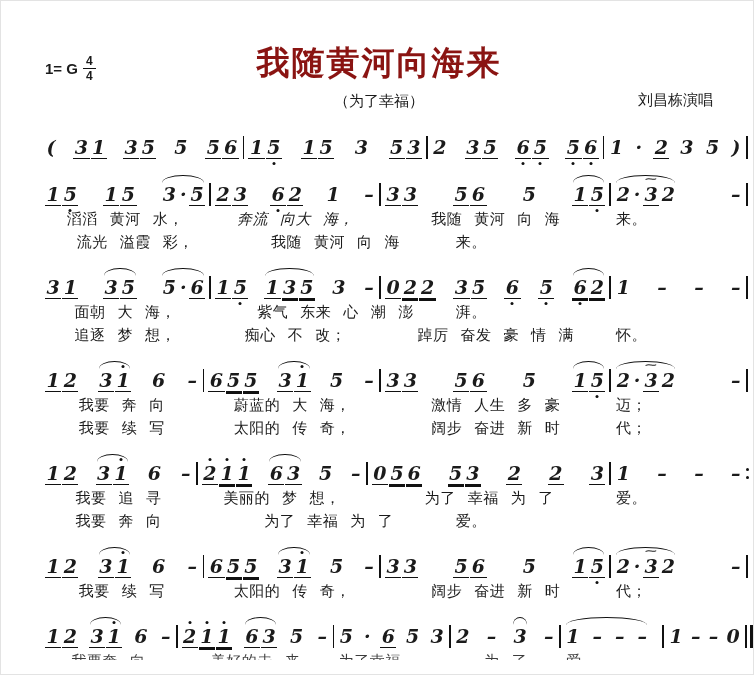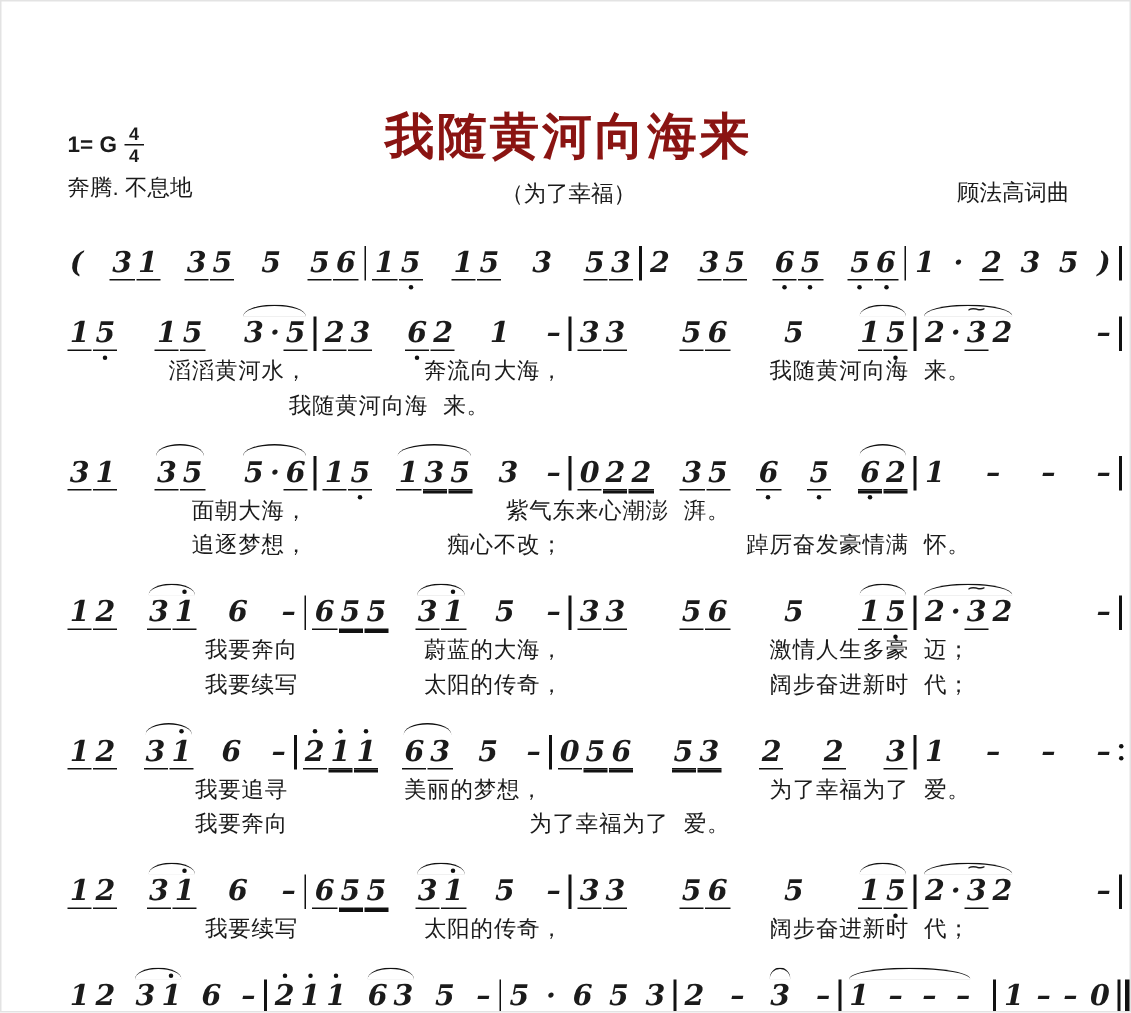--- a/index.html
+++ b/index.html
@@ -5,21 +5,21 @@
   html,body{margin:0;padding:0;}
   body{
     width:754px;height:675px;box-sizing:border-box;
     background:#fff;color:#1b1b1b;
     font-family:"Liberation Sans", sans-serif;
     border:1px solid #e3e3e3;
     padding:40px 40px 6px 44px;
     overflow:hidden;
   }
   
-  .hdr{display:grid;grid-template-columns:170px 1fr 170px;margin-bottom:14px;margin-top:28px;}
+  .hdr{display:grid;grid-template-columns:170px 1fr 170px;margin-bottom:14px;}
   .key-line{font-size:15px;font-weight:bold;display:flex;align-items:center;gap:5px;padding-top:14px;}
   .frac{display:inline-flex;flex-direction:column;align-items:center;line-height:1;font-size:12px;font-weight:bold;}
   .frac .top{border-bottom:1.4px solid #111;padding:0 3px 1px;}
   .frac .bot{padding-top:1px;}
   .tempo{font-size:15px;margin-top:6px;}
   .title{font-size:33px;font-weight:bold;text-align:center;letter-spacing:2px;font-family:Liberation Serif, serif;}
   .subtitle{font-size:15px;text-align:center;margin-top:6px;}
   .credit{font-size:15px;text-align:right;align-self:end;padding-bottom:1px;}
   
   #score{width:100%;}
@@ -47,43 +47,42 @@
     font-style:normal;font-size:10px;line-height:1;transform:translateX(-50%) scaleX(1.7);}
   .bar{width:1.7px;height:23px;background:#111;margin:0 4px;flex:0 0 auto;align-self:center;}
   .endgrp{display:inline-flex;align-items:center;gap:2.5px;margin-left:4px;flex:0 0 auto;align-self:center;}
   .endgrp .thin{width:1.7px;height:23px;background:#111;}
   .endgrp .thick{width:4.5px;height:23px;background:#111;}
   .endgrp .rdots{display:flex;flex-direction:column;gap:5px;margin-right:1px;}
   .endgrp .rdots b{width:3px;height:3px;border-radius:50%;background:#111;}
   
   .lyric-row{display:flex;align-items:baseline;margin-top:4px;}
   .lyric-cell{font-size:15px;flex:0 0 auto;white-space:nowrap;letter-spacing:.5px;}
-  .lyric-cell.spread{display:flex;justify-content:flex-end;}
+  .lyric-cell.spread{display:flex;justify-content:center;gap:12px;}
   .bar-gap{width:10px;flex:0 0 auto;}
   .lyric-row.clipped{height:8px;overflow:hidden;opacity:.85;}
 </style>
 </head>
 <body>
 
 <div class="hdr">
   <div>
     <div class="key-line">
       <span>1= G</span>
       <span class="frac">
         <span class="top">4</span>
         <span class="bot">4</span>
       </span>
     </div>
-    <div class="tempo">奔腾. 不息地</div>
   </div>
   <div>
     <div class="title" id="song-title" style="color: rgb(138, 20, 18);">我随黄河向海来</div>
     <div class="subtitle">（为了幸福）</div>
   </div>
-  <div class="credit">顾法高词曲</div>
+  <div class="credit">刘昌栋演唱</div>
 </div>
 
 <div id="score">
     <div class="system">
       <div class="music-row">
         <div class="measure" style="width: 29%;">
           <span class="group">
             <span class="note">(</span>
           </span>
           <span class="group">
@@ -228,37 +227,42 @@
         </div>
         <span class="bar"></span>
       </div>
       <div class="lyric-row">
         <div class="lyric-cell spread" style="width: 24%;">
           <span class="">滔滔</span>
           <span class="">黄河</span>
           <span class="">水，</span>
         </div>
         <div class="bar-gap"></div>
-        <div class="lyric-cell spread" style="width: 24%;">
+        <div class="lyric-cell spread" style="width: 24%; font-style: italic;">
           <span class="">奔流</span>
           <span class="">向大</span>
           <span class="">海，</span>
         </div>
         <div class="bar-gap"></div>
         <div class="lyric-cell spread" style="width: 33%;">
           <span class="">我随</span>
           <span class="">黄河</span>
           <span class="">向</span>
           <span class="">海</span>
         </div>
         <div class="bar-gap"></div>
         <div class="lyric-cell" style="width: 19%;">来。</div>
       </div>
       <div class="lyric-row">
         <div class="bar-gap"></div>
+        <div class="lyric-cell spread" style="width: 24%;">
+          <span class="">流光</span>
+          <span class="">溢霞</span>
+          <span class="">彩，</span>
+        </div>
         <div class="bar-gap"></div>
         <div class="lyric-cell spread" style="width: 33%;">
           <span class="">我随</span>
           <span class="">黄河</span>
           <span class="">向</span>
           <span class="">海</span>
         </div>
         <div class="bar-gap"></div>
         <div class="lyric-cell" style="width: 19%;">来。</div>
       </div>

